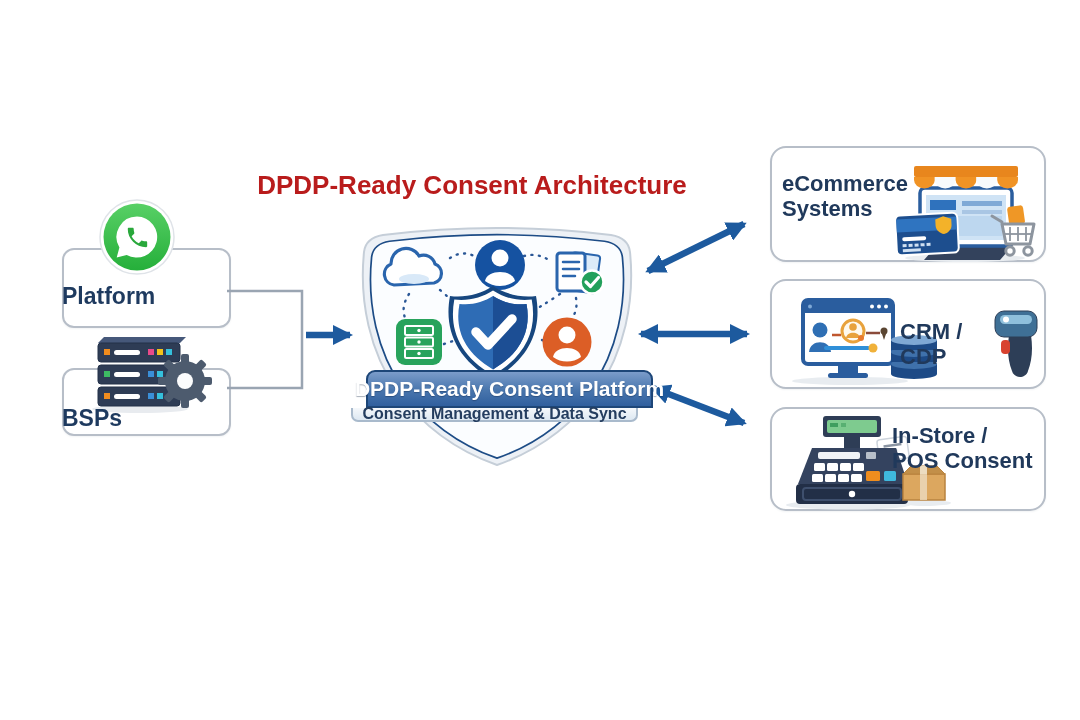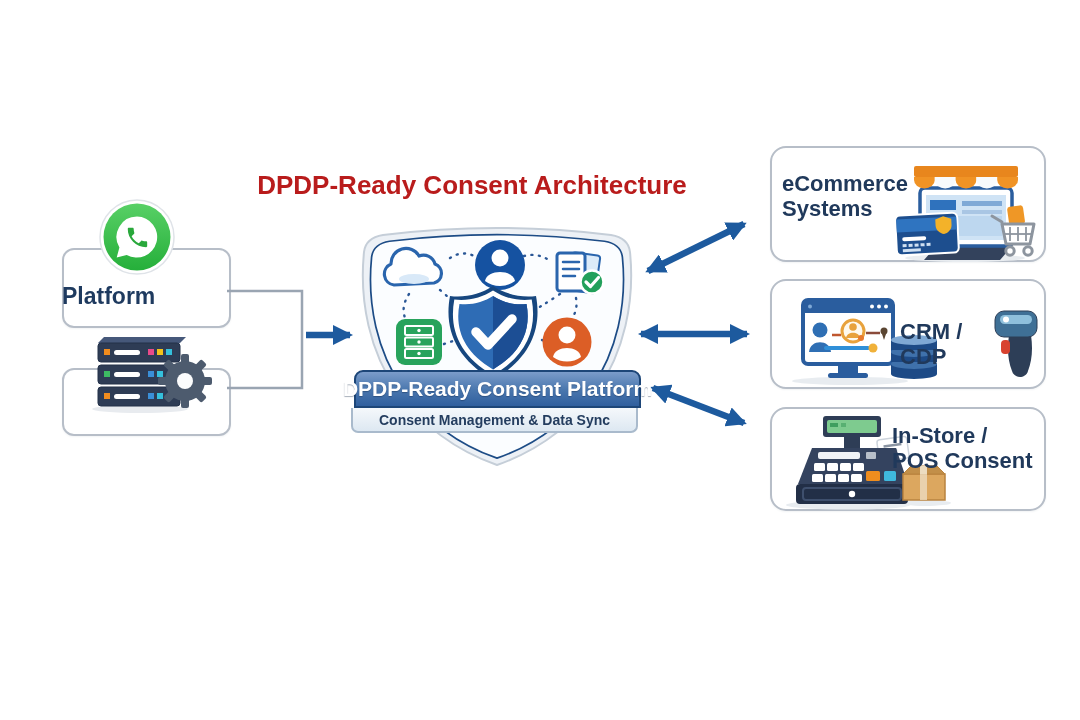--- a/index.html
+++ b/index.html
@@ -15,47 +15,48 @@
   .node-box{
     background:#ffffff;border:2px solid #b7bec8;border-radius:12px;z-index:1;
     box-shadow:0 1px 2px rgba(40,60,90,.06);
   }
   .node-label{
     position:absolute;text-align:left;font-weight:700;color:#1e3a5f;z-index:3;
     white-space:pre-line;line-height:1.12;
   }
   #diagram-svg{top:0;left:0;z-index:2;}
   #banner{
-    left:354px;top:370px;width:287px;height:38px;z-index:3;box-sizing:border-box;
+    left:366px;top:370px;width:287px;height:38px;z-index:3;box-sizing:border-box;
     background:linear-gradient(180deg,#7b9cca 0%,#4a77ae 52%,#305f9e 100%);
     border:2px solid #1d4678;border-radius:9px 9px 0 0;
     display:flex;align-items:center;justify-content:center;
     color:#ffffff;font-size:21px;font-weight:700;white-space:nowrap;
     text-shadow:0 1px 1px rgba(10,30,60,.35);
   }
   #subbanner{
-    left:351px;top:408px;width:287px;height:25px;z-index:3;box-sizing:border-box;
+    left:351px;top:408px;width:287px;height:14px;z-index:3;box-sizing:border-box;
     background:linear-gradient(180deg,#f5f8fb 0%,#dde8f2 100%);
     border:2px solid #a9bacc;border-top:none;border-radius:0 0 7px 7px;
     display:flex;align-items:center;justify-content:center;
-    color:#243d5f;font-size:14px;font-weight:700;white-space:nowrap;
+    color:#243d5f;font-size:16px;font-weight:700;white-space:nowrap;
   }
   .rt-label{font-size:22px;color:#20395b;}
 </style>
 </head>
 <body>
 
 <div id="stage">
 
   <div id="title" class="abs">DPDP-Ready Consent Architecture</div>
 
   <div class="abs node-box" style="left:62px;top:248px;width:165px;height:76px;"></div>
   <div class="abs node-label" style="left:62px;top:284px;width:165px;font-size:23px;">Platform</div>
 
   <div class="abs node-box" style="left:62px;top:368px;width:165px;height:64px;"></div>
+  <div class="abs node-label" style="left:62px;top:406px;width:165px;font-size:23px;">BSPs</div>
 
   <div class="abs node-box" style="left:770px;top:146px;width:272px;height:112px;border-radius:16px;"></div>
   <div class="abs node-label rt-label" style="left:782px;top:172px;width:168px;">eCommerce
 Systems</div>
 
   <div class="abs node-box" style="left:770px;top:279px;width:272px;height:106px;border-radius:16px;"></div>
   <div class="abs node-label rt-label" style="left:900px;top:320px;width:110px;">CRM /
 CDP</div>
 
   <div class="abs node-box" style="left:770px;top:407px;width:272px;height:100px;border-radius:16px;"></div>

